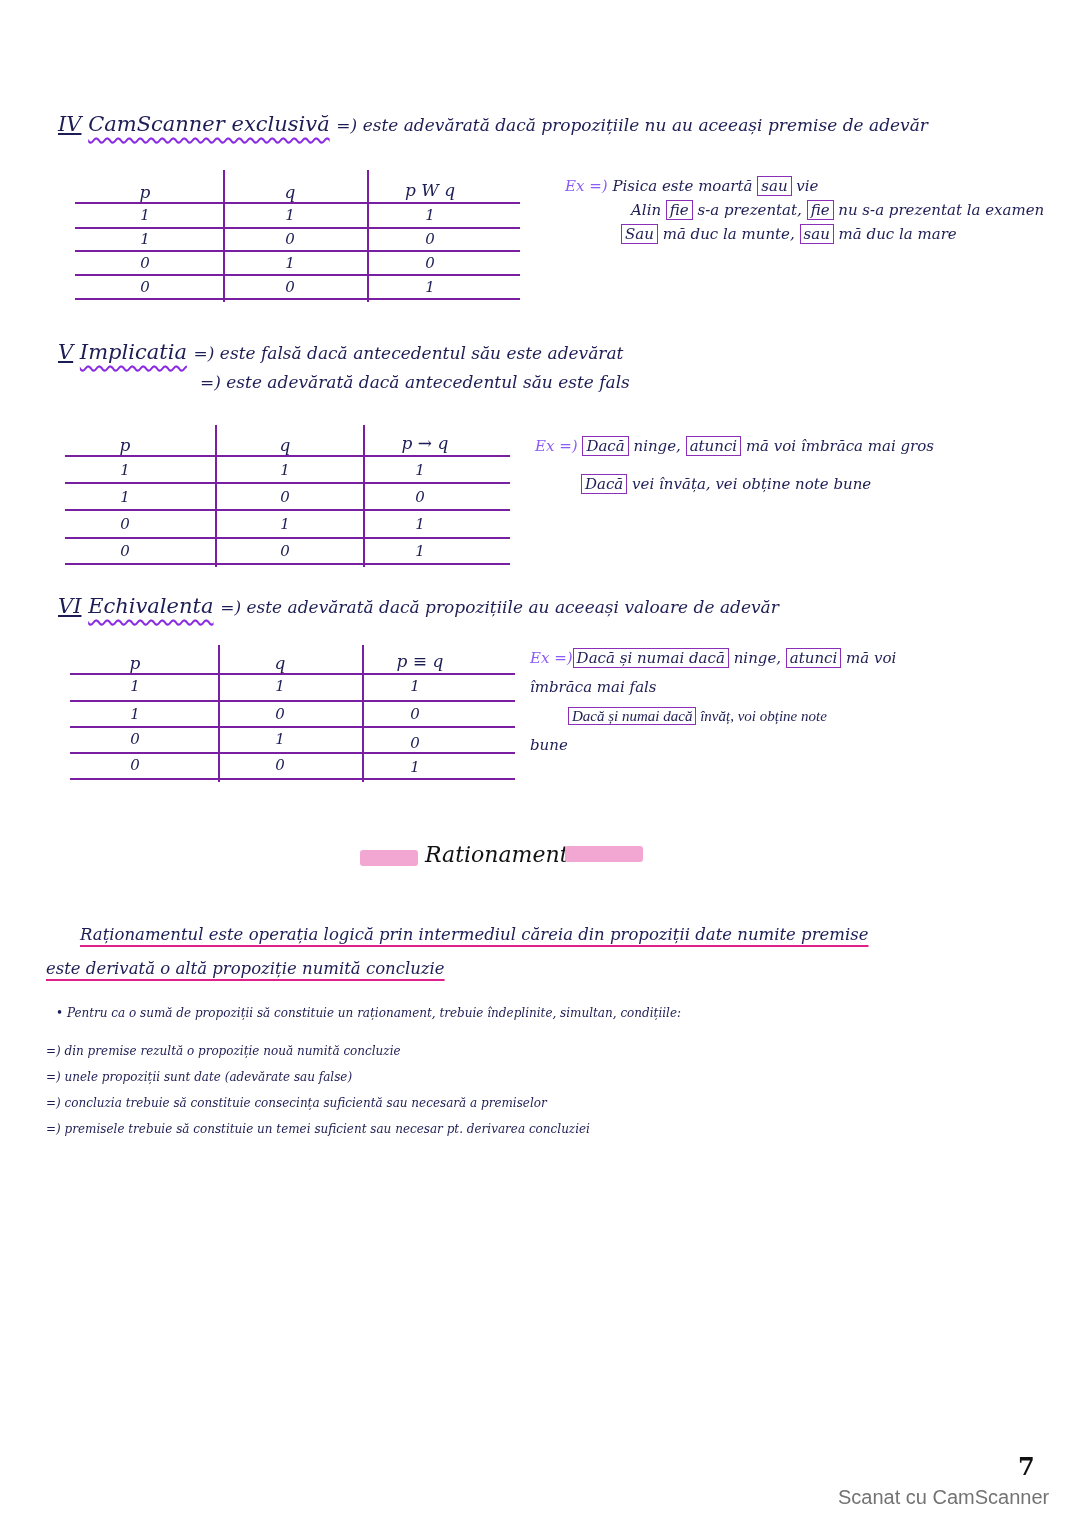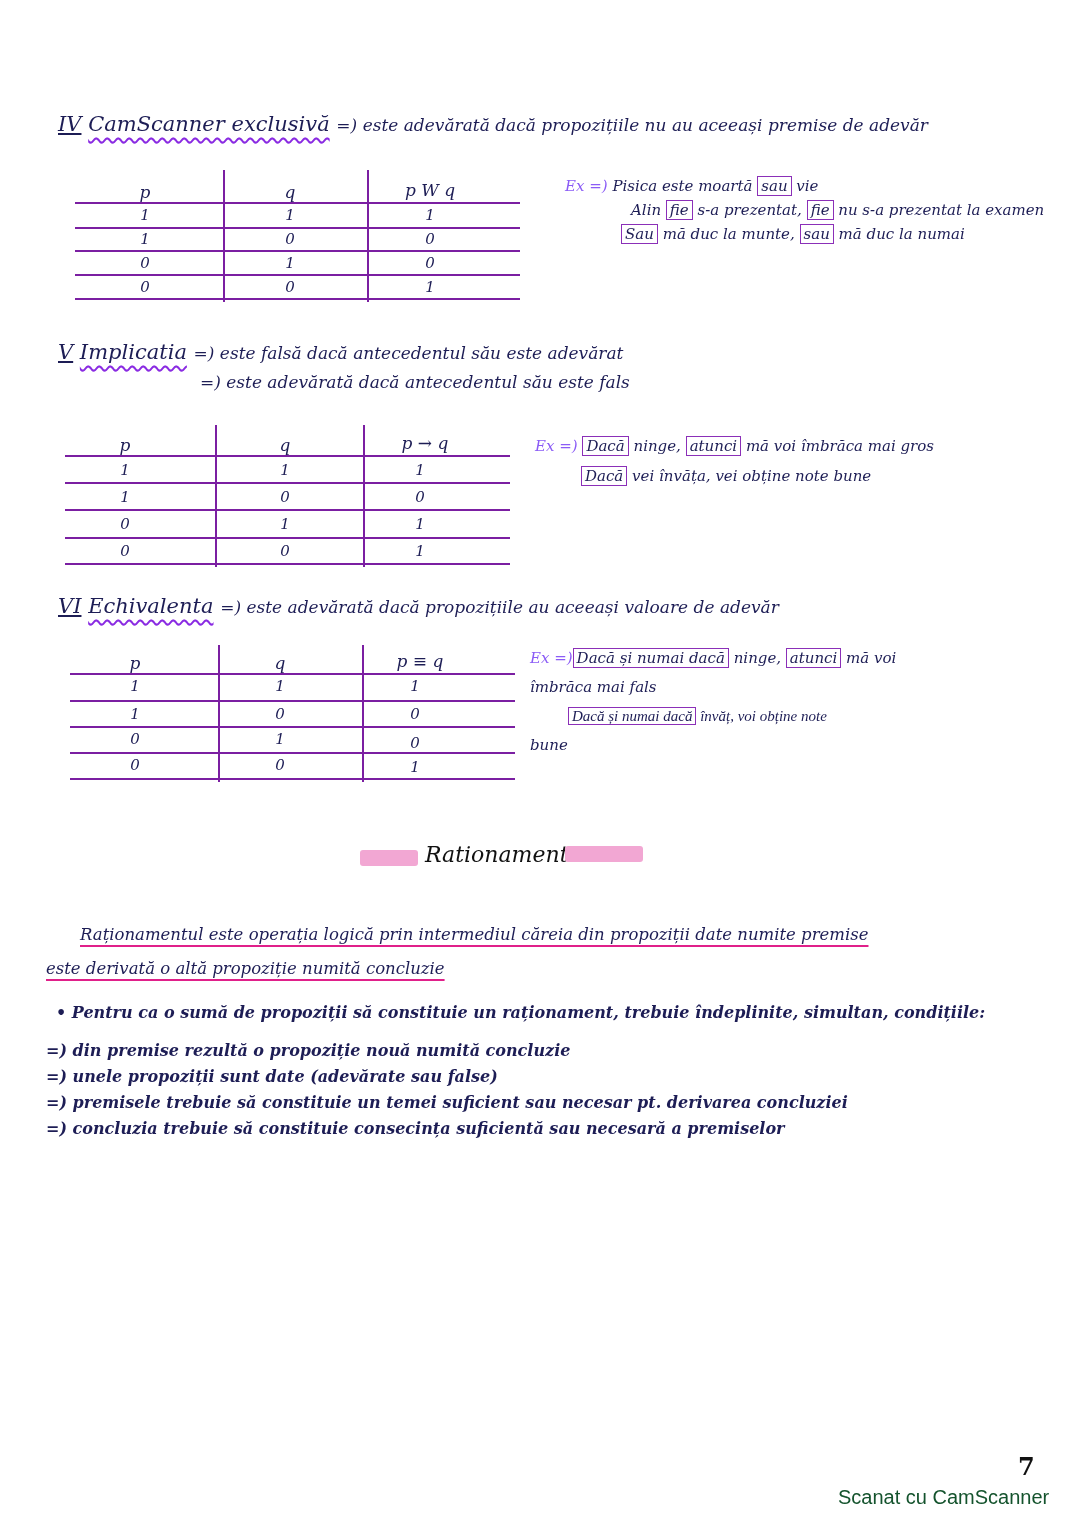--- a/index.html
+++ b/index.html
@@ -19,22 +19,22 @@
   .tt { position:absolute; }
   .tt .hline { position:absolute; height:2px; background:#7b1fa2; }
   .tt .vline { position:absolute; width:2px; background:#7b1fa2; }
   .tt .cell { position:absolute; width:60px; text-align:center; font-size:15px; color:#1d1d55; font-style:italic; }
   .tt .hcell { font-size:17px; }
   .ex { font-size:15px; line-height:24px; }
   .pinkbar { position:absolute; height:16px; background:#f2a7d3; border-radius:3px; }
   .title-r { font-size:22px; }
   .pinkline { text-decoration: underline; text-decoration-color:#e0208a; text-decoration-thickness:2px; text-underline-offset:5px; }
   .body-text { font-size:16.5px; line-height:30px; }
-  .cond { font-size:16px; line-height:26px;font-weight:bold; }
-  .footer { font-family: "Liberation Sans", sans-serif; font-size:20px; color:#14532d; font-style:normal; }
+  .cond { font-size:12px; line-height:26px; }
+  .footer { font-family: "Liberation Sans", sans-serif; font-size:20px; color:#737373; font-style:normal; }
   .pagenum { font-size:24px; color:#111; font-weight:bold; }
 </style>
 </head>
 <body>
 
 <div class="abs hand heading" style="left:58px; top:112px;">
   <span class="roman">IV</span>
   <span class="wavy">CamScanner exclusivă</span>
   <span class="def">=) este adevărată dacă propozițiile nu au aceeași premise de adevăr</span>
 </div>
@@ -61,21 +61,21 @@
   <div class="cell" style="left:325px; top:84px;">0</div>
   <div class="cell" style="left:40px; top:108px;">0</div>
   <div class="cell" style="left:185px; top:108px;">0</div>
   <div class="cell" style="left:325px; top:108px;">1</div>
 </div>
 
 <div class="abs hand ex" style="left:565px; top:174px; width:480px;">
   <div><span class="ex-label">Ex =)</span>
     <span>Pisica este moartă </span><span class="boxed">sau</span><span> vie</span></div>
   <div style="padding-left:66px;"><span>Alin </span><span class="boxed">fie</span><span> s-a prezentat, </span><span class="boxed">fie</span><span> nu s-a prezentat la examen</span></div>
-  <div style="padding-left:56px;"><span class="boxed">Sau</span><span> mă duc la munte, </span><span class="boxed">sau</span><span> mă duc la numai</span></div>
+  <div style="padding-left:56px;"><span class="boxed">Sau</span><span> mă duc la munte, </span><span class="boxed">sau</span><span> mă duc la mare</span></div>
 </div>
 
 <div class="abs hand heading" style="left:58px; top:340px;">
   <span class="roman">V</span>
   <span class="wavy">Implicatia</span>
   <span class="def">=) este falsă dacă antecedentul său este adevărat</span>
 </div>
 <div class="abs hand def" style="left:200px; top:372px;">=) este adevărată dacă antecedentul său este fals</div>
 
 <div class="tt" style="left:65px; top:425px; width:450px; height:145px;">
@@ -99,21 +99,21 @@
   <div class="cell" style="left:190px; top:90px;">1</div>
   <div class="cell" style="left:325px; top:90px;">1</div>
   <div class="cell" style="left:30px; top:117px;">0</div>
   <div class="cell" style="left:190px; top:117px;">0</div>
   <div class="cell" style="left:325px; top:117px;">1</div>
 </div>
 
 <div class="abs hand ex" style="left:535px; top:434px; width:520px;">
   <div><span class="ex-label">Ex =)</span>
     <span class="boxed">Dacă</span><span> ninge, </span><span class="boxed">atunci</span><span> mă voi îmbrăca mai gros</span></div>
-  <div style="padding-left:46px; margin-top:6px;"><span class="boxed">Dacă</span><span> vei învăța, vei obține note bune</span></div>
+  <div style="padding-left:46px; margin-top:14px;"><span class="boxed">Dacă</span><span> vei învăța, vei obține note bune</span></div>
 </div>
 
 <div class="abs hand heading" style="left:58px; top:594px;">
   <span class="roman">VI</span>
   <span class="wavy">Echivalenta</span>
   <span class="def">=) este adevărată dacă propozițiile au aceeași valoare de adevăr</span>
 </div>
 
 <div class="tt" style="left:70px; top:645px; width:450px; height:140px;">
   <div class="vline" style="left:148px; top:0; height:137px;"></div>
@@ -156,18 +156,18 @@
 </div>
 <div class="abs hand body-text" style="left:46px; top:954px; width:960px;">
   <span class="pinkline">este derivată o altă propoziție numită concluzie</span>
 </div>
 
 <div class="abs hand cond" style="left:56px; top:1000px; width:1010px;">• Pentru ca o sumă de propoziții să constituie un raționament, trebuie îndeplinite, simultan, condițiile:</div>
 
 <div class="abs hand cond" style="left:46px; top:1038px; width:1000px;">
   <div>=) din premise rezultă o propoziție nouă numită concluzie</div>
   <div>=) unele propoziții sunt date (adevărate sau false)</div>
+  <div>=) concluzia trebuie să constituie consecința suficientă sau necesară a premiselor</div>
   <div>=) premisele trebuie să constituie un temei suficient sau necesar pt. derivarea concluziei</div>
-  <div>=) concluzia trebuie să constituie consecința suficientă sau necesară a premiselor</div>
 </div>
 
 <div class="abs pagenum" style="left:1018px; top:1452px;">7</div>
 <div class="abs footer" style="left:838px; top:1486px;">Scanat cu CamScanner</div>
 
 </body></html>

